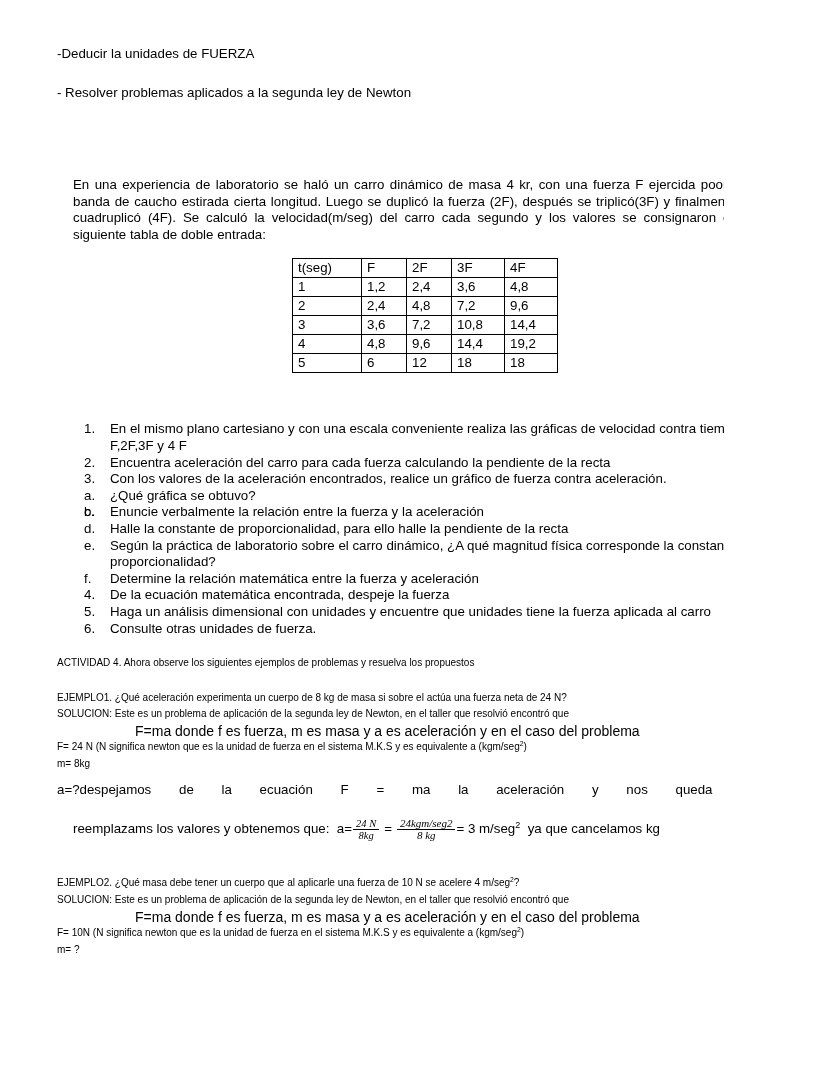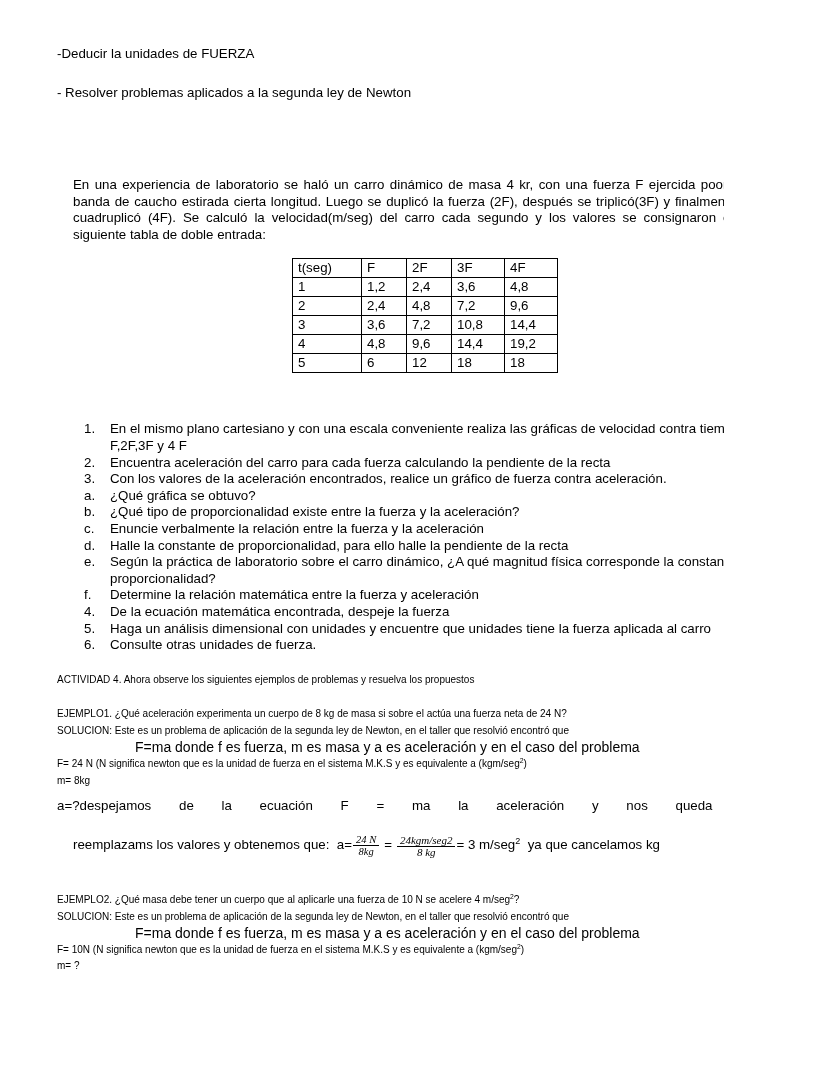--- a/index.html
+++ b/index.html
@@ -225,21 +225,20 @@
       <div class="qitem">
         <span class="marker">3.</span>
         <span>Con los valores de la aceleración encontrados, realice un gráfico de fuerza contra aceleración.</span>
       </div>
       <div class="qitem">
         <span class="marker">a.</span>
         <span>¿Qué gráfica se obtuvo?</span>
       </div>
       <div class="qitem">
         <span class="marker">b.</span>
-        <span>¿Qué tipo de proporcionalidad existe entre la fuerza y la aceleración?</span>
       </div>
       <div class="qitem">
         <span class="marker">c.</span>
         <span>Enuncie verbalmente la relación entre la fuerza y la aceleración</span>
       </div>
       <div class="qitem">
         <span class="marker">d.</span>
         <span>Halle la constante de proporcionalidad, para ello halle la pendiente de la recta</span>
       </div>
       <div class="qitem">

